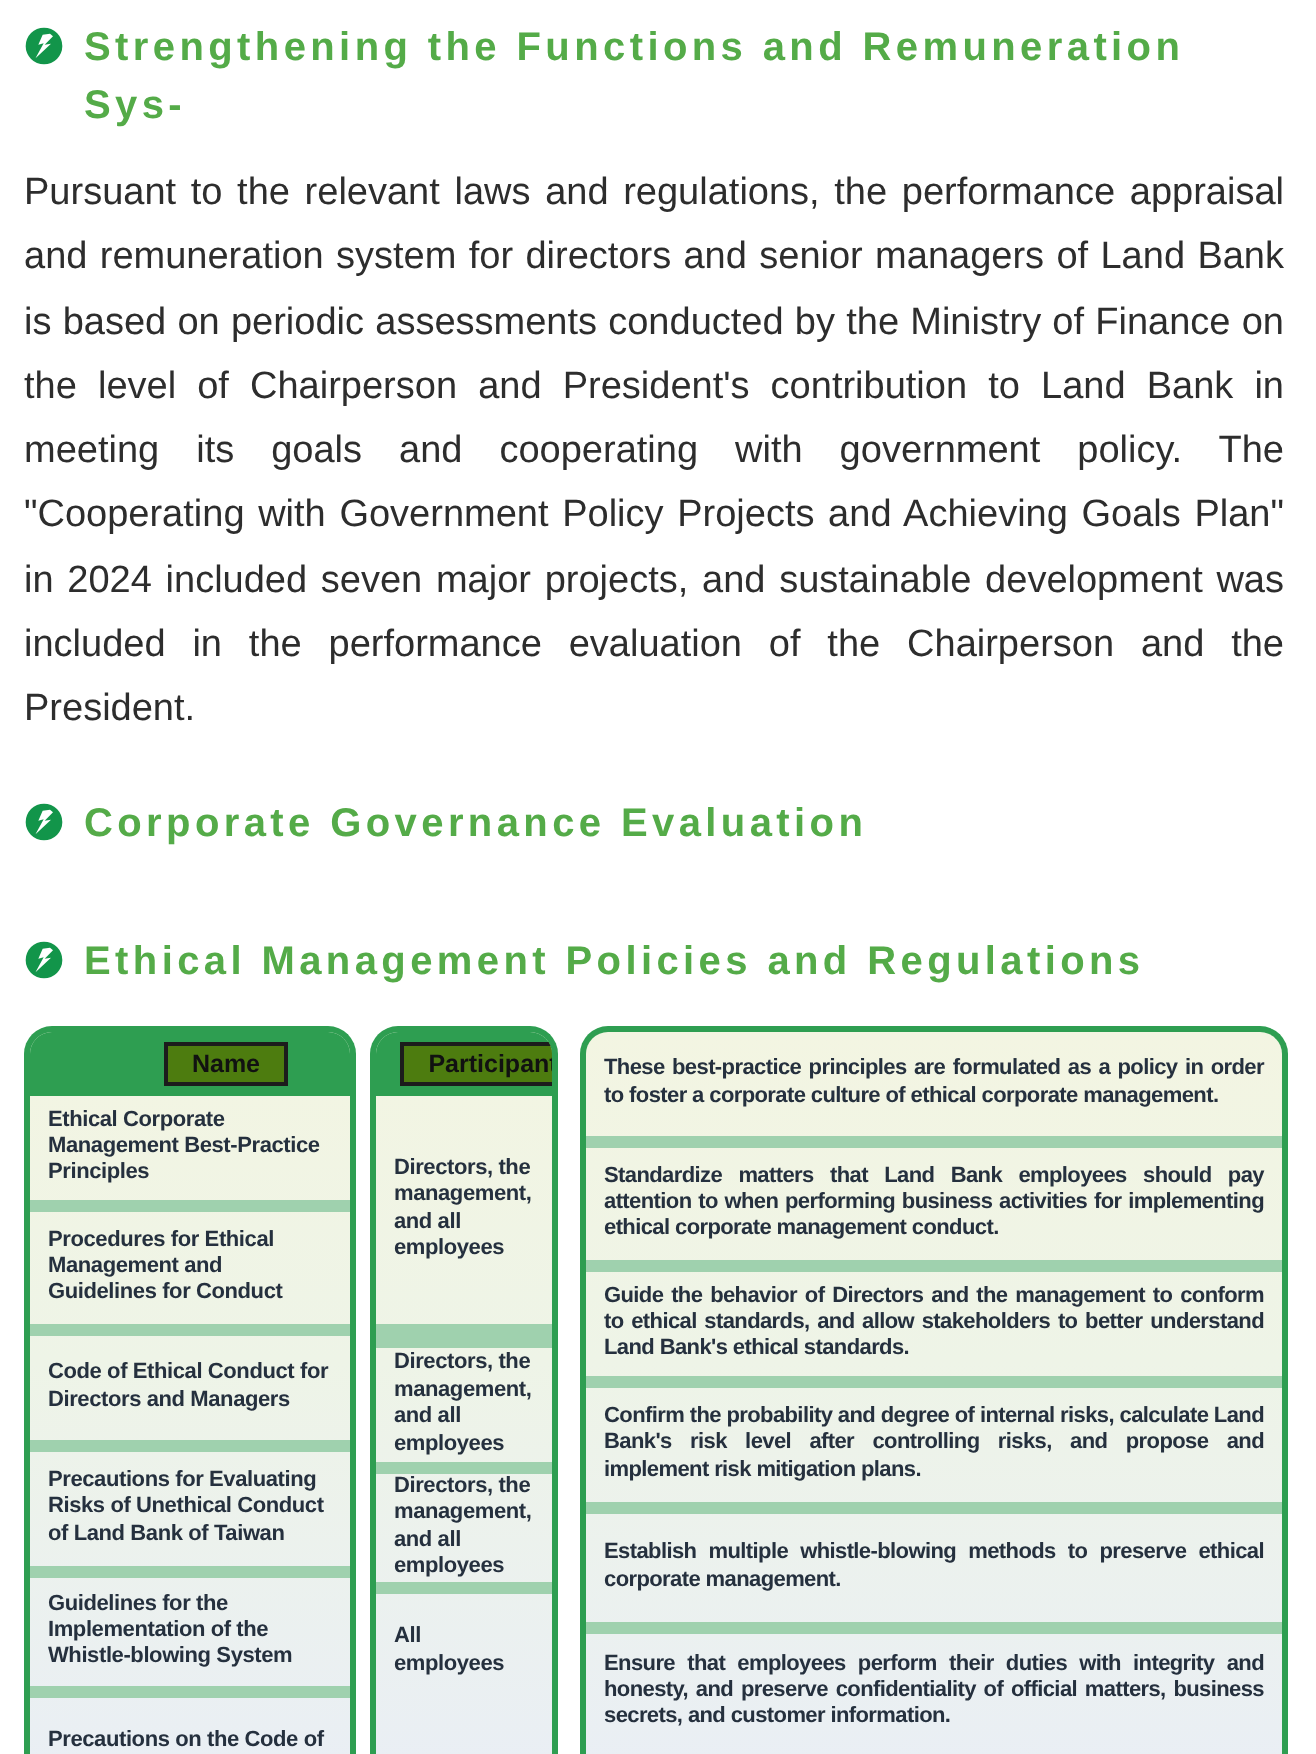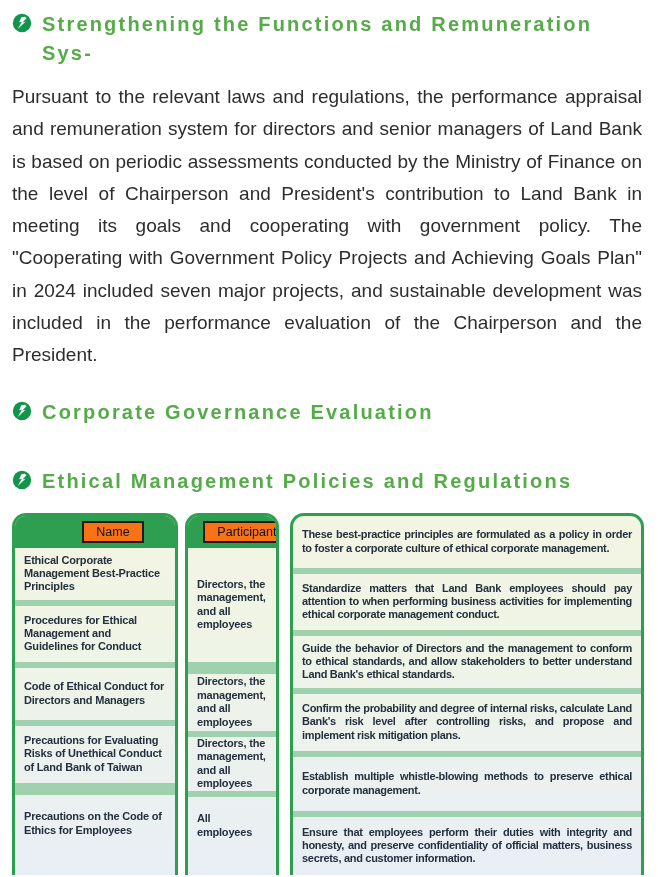--- a/index.html
+++ b/index.html
@@ -41,22 +41,22 @@
   }
   .col-name         { width: 166px; }
   .col-participants { width: 94px;  margin-left: 7px; }
   .col-purpose      { width: 354px; margin-left: 11px; }
 
   .col-header {
     height: 32px; flex: none; background: #2e9e51;
     display: flex; align-items: center; justify-content: center;
   }
   .label-box {
-    background: #f97316; border: 2px solid #1c1c1c;
-    padding: 1px 12px; font-size: 12.5px; font-weight: normal; color: #111111;
+    background: #4d7c0f; border: 2px solid #1c1c1c;
+    padding: 1px 12px; font-size: 12.5px; font-weight: bold; color: #111111;
     line-height: 1.3; white-space: nowrap; margin-left: 36px;
   }
 
   .cell {
     display: flex; align-items: center; flex: none;
     padding: 3px 9px; box-sizing: border-box;
     color: #25303e; font-weight: bold;
     font-size: 11px; line-height: 1.22; letter-spacing: -0.2px;
   }
   .cell-purpose { text-align: justify; letter-spacing: -0.3px; }
@@ -115,20 +115,21 @@
           <span class="label-box">Name</span>
         </div>
         <div class="cell h52">Ethical Corporate Management Best-Practice Principles</div>
         <div class="divider"></div>
         <div class="cell h56">Procedures for Ethical Management and Guidelines for Conduct</div>
         <div class="divider"></div>
         <div class="cell h52">Code of Ethical Conduct for Directors and Managers</div>
         <div class="divider"></div>
         <div class="cell h57">Precautions for Evaluating Risks of Unethical Conduct of Land Bank of Taiwan</div>
         <div class="divider"></div>
+        <div class="cell h54">Guidelines for the Implementation of the Whistle-blowing System</div>
         <div class="divider"></div>
         <div class="cell h58">Precautions on the Code of Ethics for Employees</div>
       </div>
 
       <div class="col col-participants">
         <div class="col-header">
           <span class="label-box">Participants</span>
         </div>
         <div class="cell h114">Directors, the management, and all employees</div>
         <div class="divider"></div>

